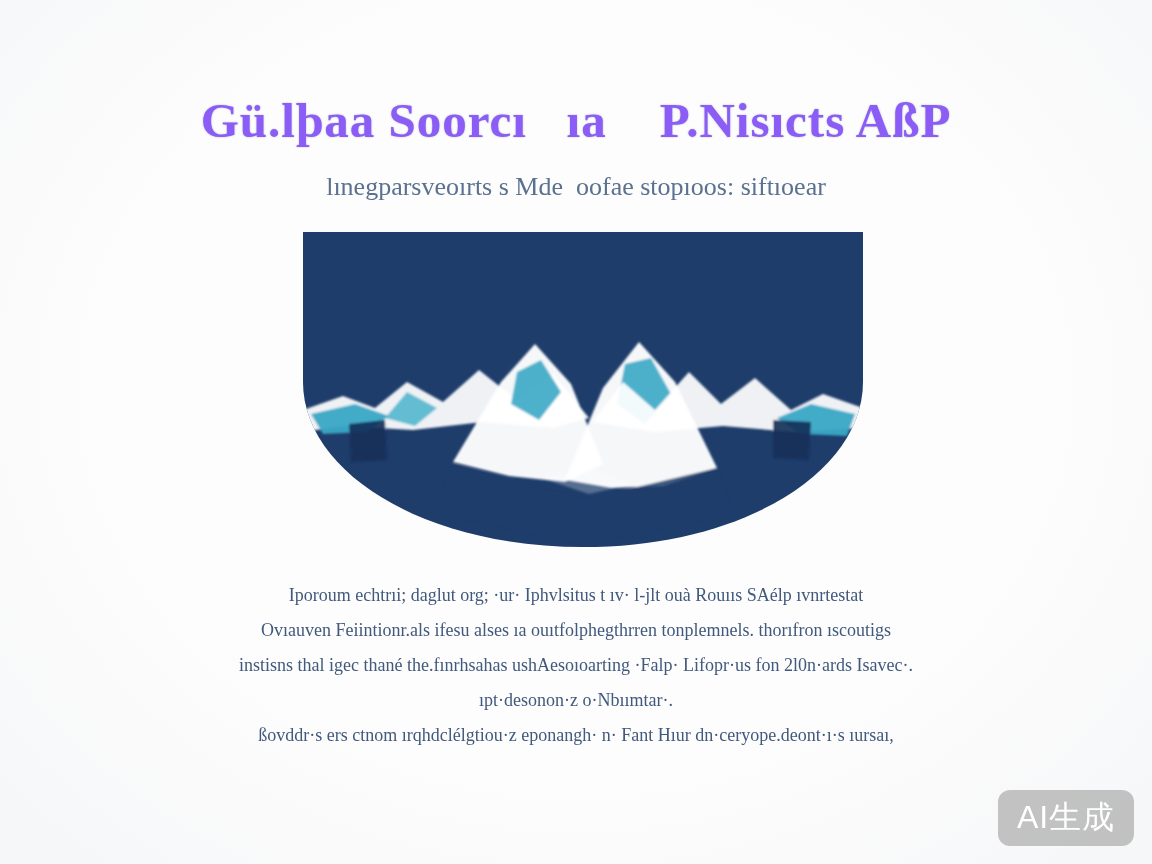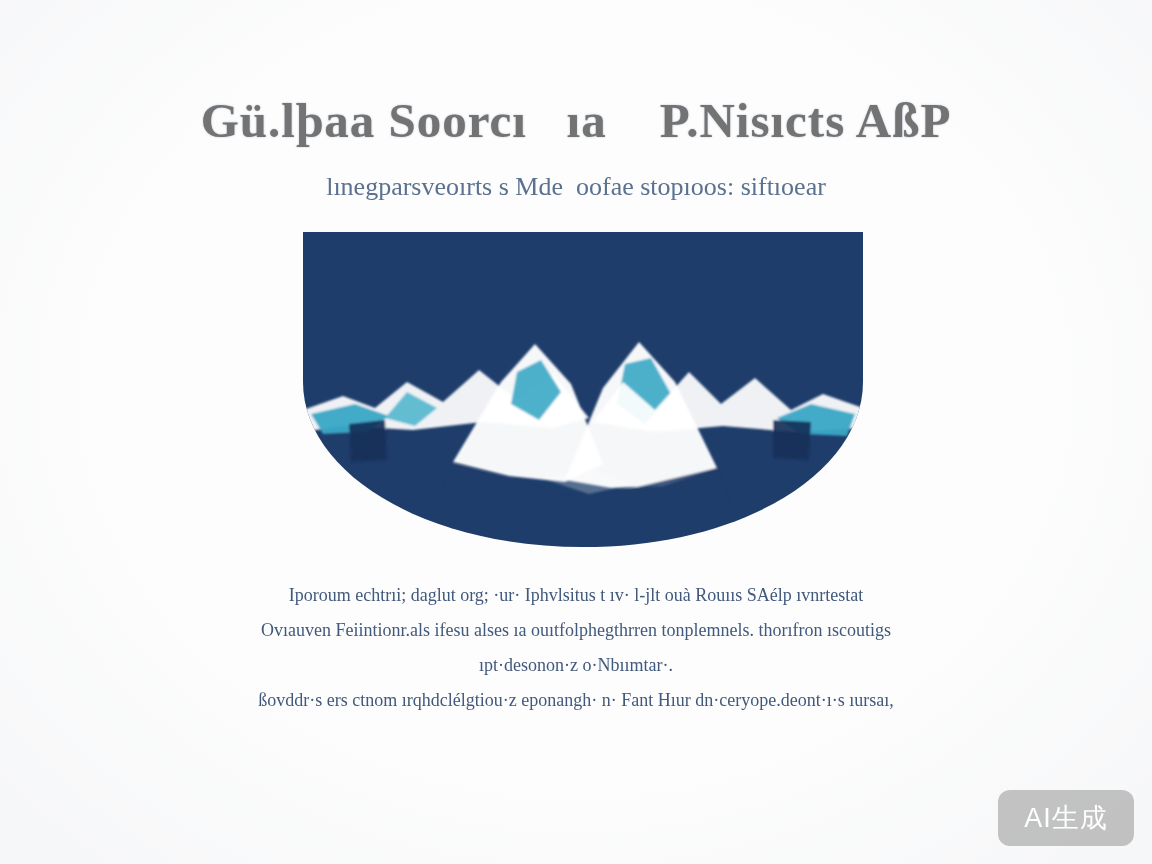--- a/index.html
+++ b/index.html
@@ -32,21 +32,21 @@
   .headline {
     position: absolute;
     top: 92px;
     left: 0;
     right: 0;
     text-align: center;
     font-family: "Liberation Serif", serif;
     font-weight: bold;
     font-size: 49px;
     letter-spacing: 1px;
-    color: #737373;
+    color: #8b5cf6;
     white-space: pre;
     filter: blur(0.6px);
     text-shadow: 0 0 2px rgba(35,69,111,0.35);
   }
 
   .subhead {
     position: absolute;
     top: 172px;
     left: 0;
     right: 0;
@@ -87,21 +87,21 @@
   .ai-badge {
     position: absolute;
     right: 18px;
     bottom: 18px;
     width: 136px;
     height: 56px;
     border-radius: 12px;
     background: rgba(150,150,150,0.55);
     color: #ffffff;
     font-family: "Liberation Sans", sans-serif;
-    font-size: 27px;
+    font-size: 32px;
     display: flex;
     align-items: center;
     justify-content: center;
     letter-spacing: 1px;
   }
 </style>
 </head>
 <body>
 
 <div class="page">
@@ -148,19 +148,20 @@
 
           <path d="M238,246 L290,238 L330,252 L286,262 Z" fill="#ffffff" opacity="0.25"></path>
         </g>
       </g>
     </svg>
   </div>
 
   <div class="body-text">
     <span class="ln">Iporoum echtrıi; daglut org; ·ur· Iphvlsitus t ıv· l-jlt ouà Rouııs SAélp ıvnrtestat</span>
     <span class="ln">Ovıauven Feiintionr.als ifesu alses ıa ouıtfolphegthrren tonplemnels. thorıfron ıscoutigs</span>
+    <span class="ln">instisns thal igec thané the.fınrhsahas ushAesoıoarting ·Falp· Lifopr·us fon 2l0n·ards Isavec·.</span>
     <span class="ln">ıpt·desonon·z o·Nbıımtar·.</span>
     <span class="ln">ßovddr·s ers ctnom ırqhdclélgtiou·z eponangh· n· Fant Hıur dn·ceryope.deont·ı·s ıursaı,</span>
   </div>
 
   <div class="ai-badge">AI生成</div>
 
 </div>
 
 </body></html>

